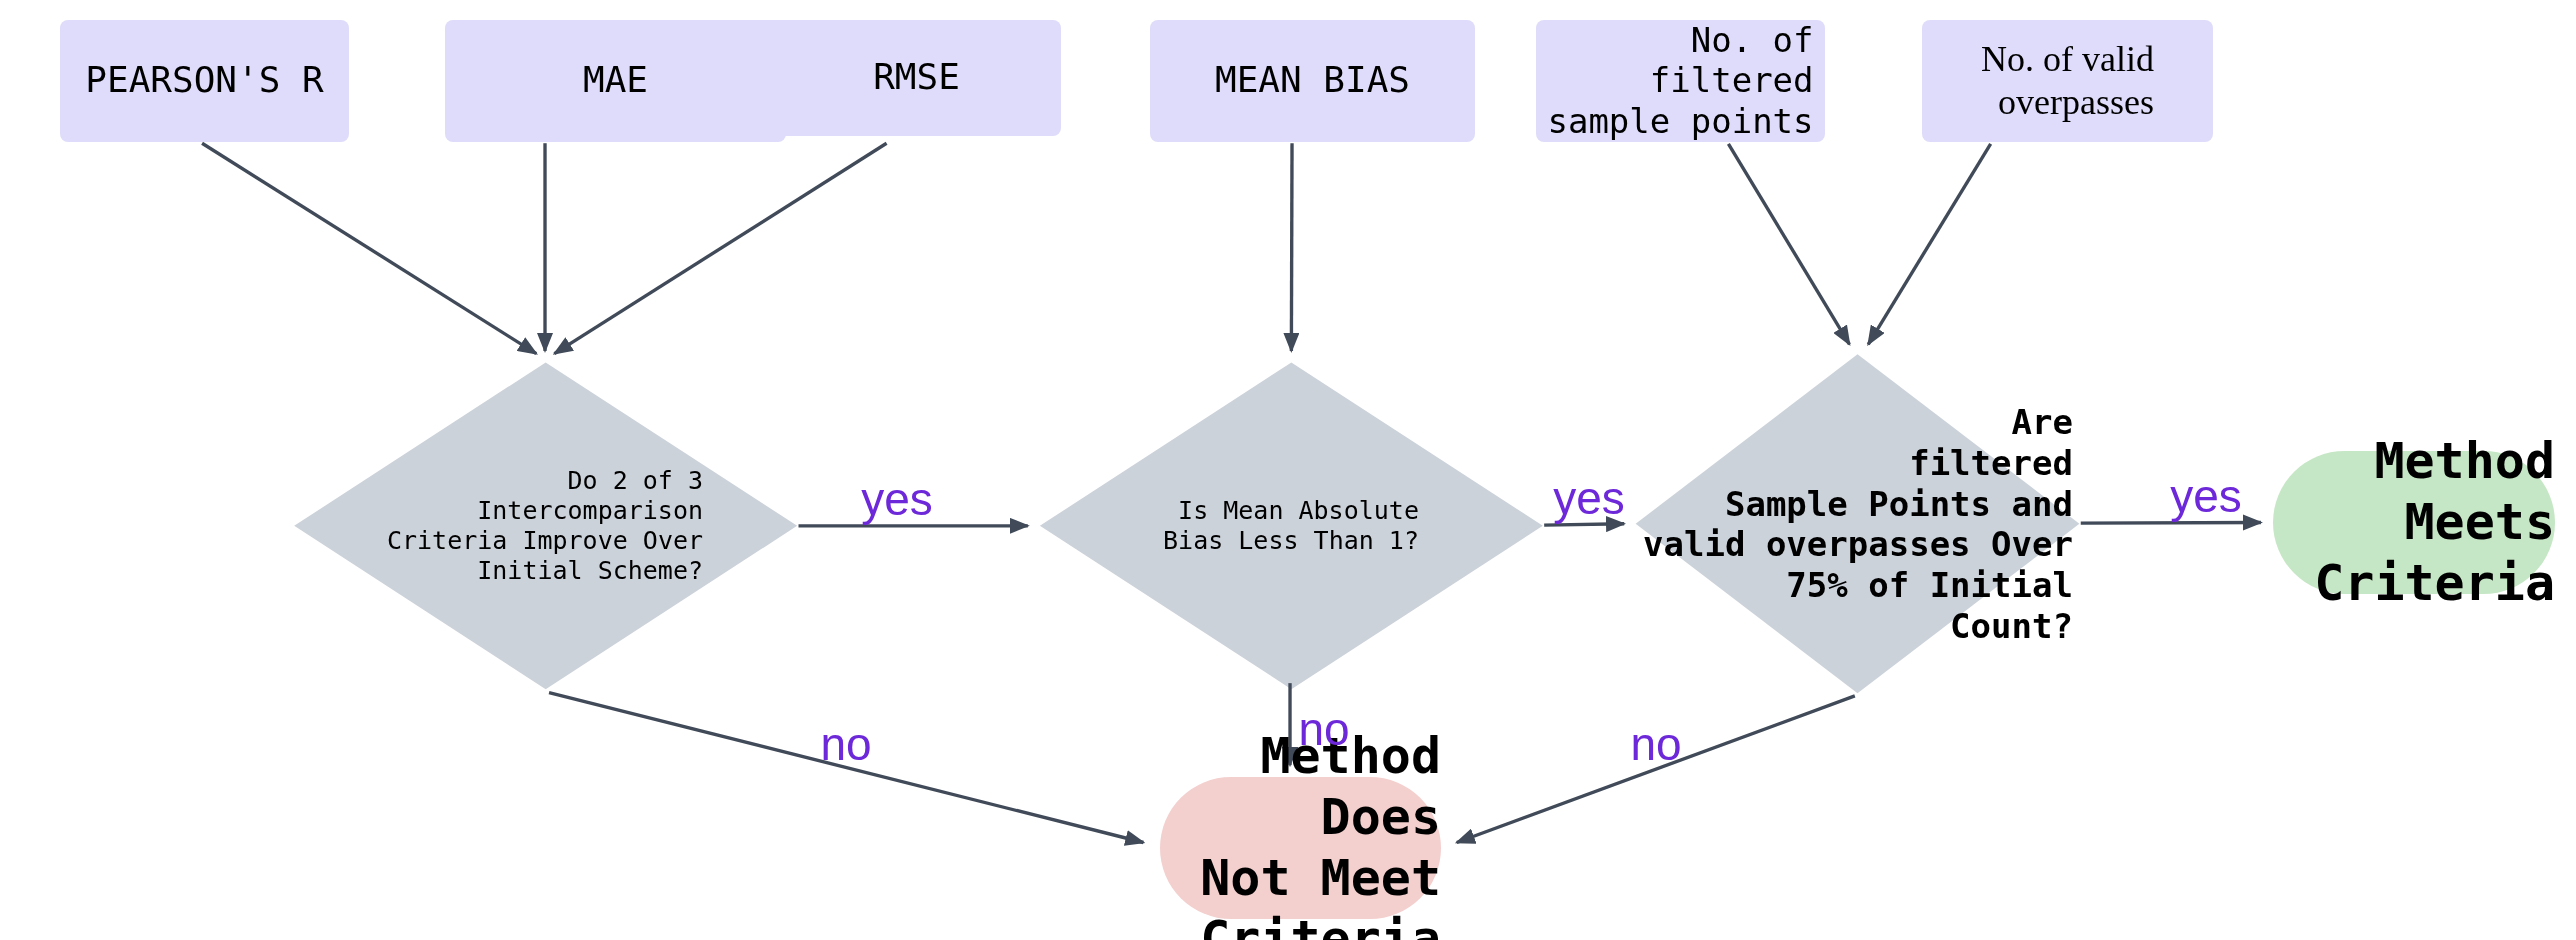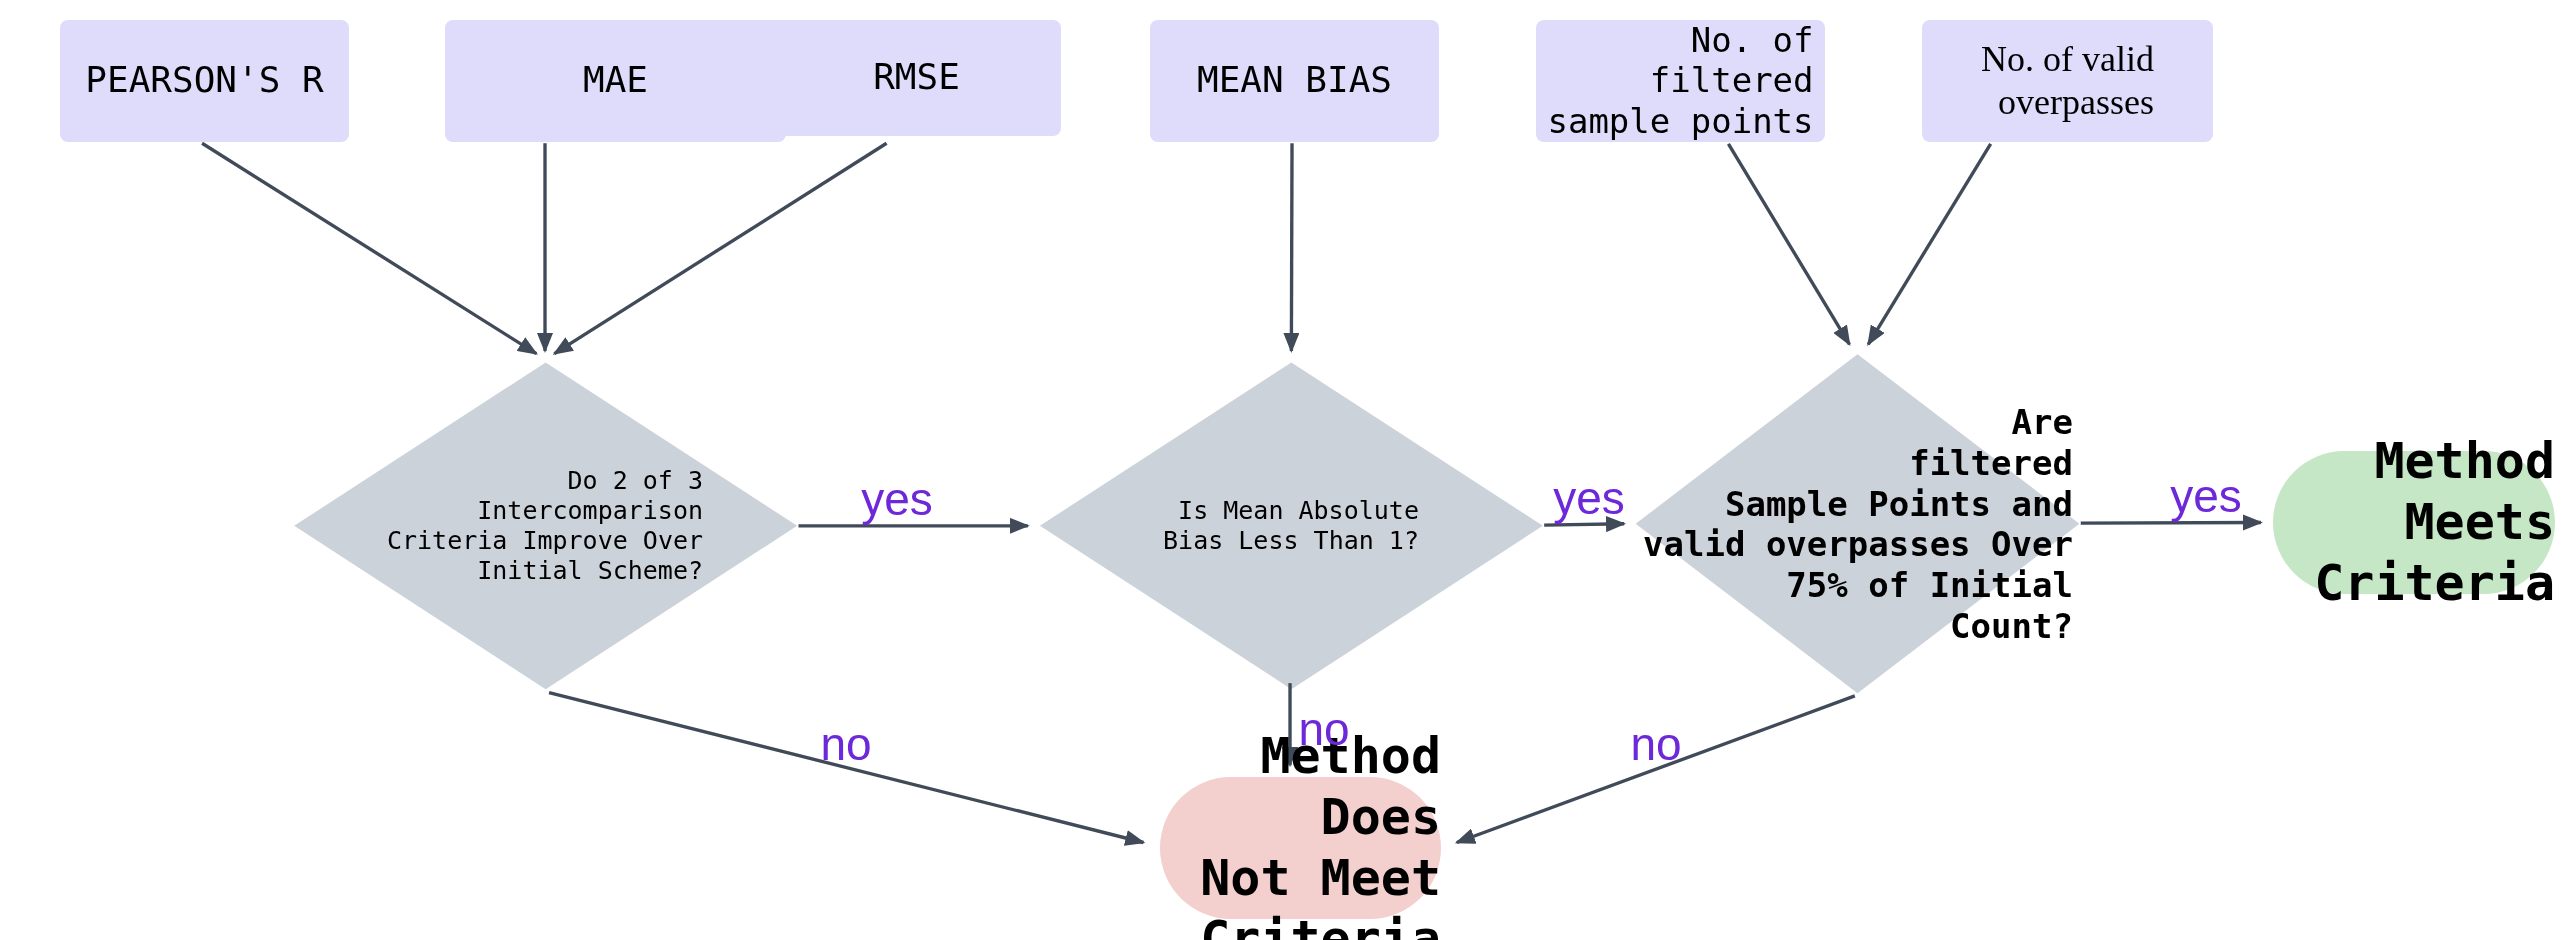--- a/index.html
+++ b/index.html
@@ -60,21 +60,21 @@
     font-family: "Liberation Sans", sans-serif;
     font-size: 46px;
     color: #6d28d9;
     white-space: nowrap;
   }
 
   
   .m1 { left: 23px;   top: 19.5px; width: 289px; height: 122px; margin-left: 37px; }
   .m2 { left: 397px;  top: 19.5px; width: 341px; height: 122px; margin-left: 48px; }
   .m3 { left: 772px; top: 19.5px; width: 289px; height: 116px; }
-  .m4 { left: 1150px; top: 19.5px; width: 289px; height: 122px; }
+  .m4 { left: 1150px; top: 19.5px; width: 325px; height: 122px; }
   .m5 { left: 1536px; top: 19.5px; width: 289px; height: 122px; font-size: 34px; }
   .m6 { left: 1922px; top: 19.5px; width: 291px; height: 122px; font-family: Liberation Serif, serif; }
 
   
   .d1 { left: 545px;  top: 526px; width: 457px; }
   .d2 { left: 1291px; top: 526px; width: 457px; }
   .d3 { left: 1858px; top: 524px; width: 457px; font-size: 34px; font-weight: bold; }
 
   
   .t-pass { left: 2273px; top: 451px;  width: 282px; height: 143px; }

